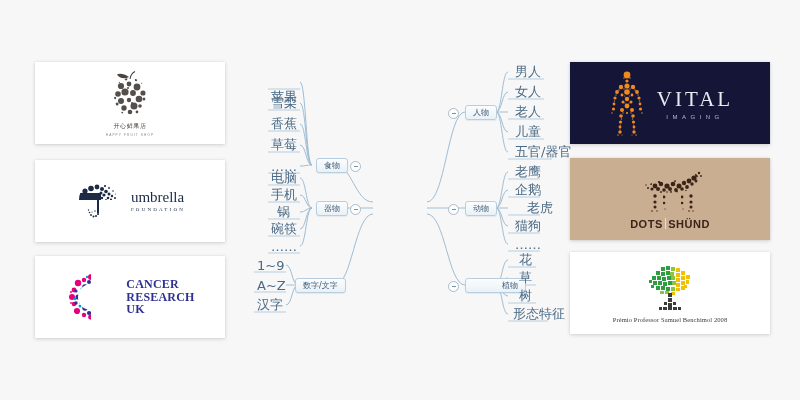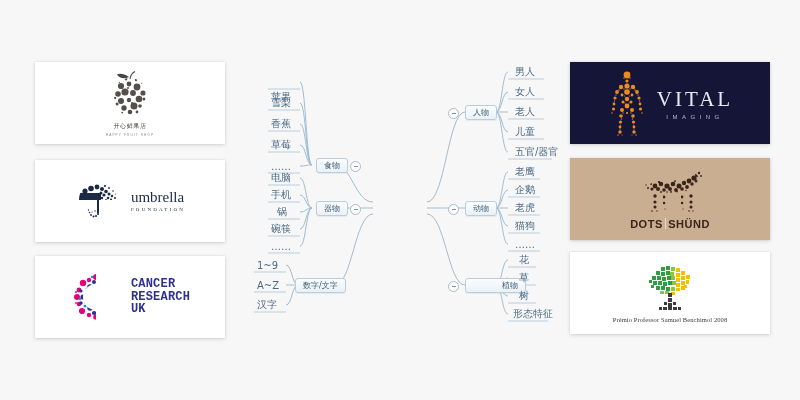--- a/index.html
+++ b/index.html
@@ -32,21 +32,21 @@
   
   #card-umbrella{left:35px;top:160px;width:190px;height:82px;}
   .umb-row{display:flex;align-items:center;gap:10px;}
   .umb-txt{display:flex;flex-direction:column;line-height:1;}
   .umb-main{font-family:"Liberation Serif","DejaVu Serif",serif;font-size:15px;color:#1b2a46;}
   .umb-sub{font-family:"Liberation Serif","DejaVu Serif",serif;font-size:5px;color:#1b2a46;letter-spacing:2.2px;margin-top:2px;}
 
   
   #card-cruk{left:35px;top:256px;width:190px;height:82px;}
   .cruk-row{display:flex;align-items:center;gap:9px;}
-  .cruk-txt{font-family:Liberation Mono, monospace;font-size:12px;font-weight:700;
+  .cruk-txt{font-family:Liberation Serif, serif;font-size:12px;font-weight:700;
     color:#2e3192;line-height:1.08;letter-spacing:.2px;}
 
   
   #card-vital{left:570px;top:62px;width:200px;height:82px;background:#151538;}
   .vital-row{display:flex;align-items:center;gap:10px;}
   .vital-txt{display:flex;flex-direction:column;align-items:center;}
   .vital-main{font-family:"Liberation Serif","DejaVu Serif",serif;font-size:21px;color:#e9e9f2;letter-spacing:3px;}
   .vital-sub{font-size:6px;color:#b9b9cc;letter-spacing:4.5px;margin-top:2px;}
 
   
@@ -67,21 +67,21 @@
 
   .node{
     position:absolute;
     box-sizing:border-box;
     display:flex;align-items:center;justify-content:center;
     font-family:"DejaVu Sans",sans-serif;
     white-space:nowrap;
   }
   
   .leaf{
-    font-size:10px;color:#4a6a86;
+    font-size:13px;color:#4a6a86;
     padding:0 3px 1px 3px;
     height:13px;
   }
   
   .box{
     font-size:8px;color:#3d5a75;
     border:1px solid #b9cddd;
     border-radius:3px;
     background:linear-gradient(180deg,#fbfdfe 0%,#e9f1f7 100%);
     height:15px;padding:0 7px;
@@ -610,21 +610,21 @@
     <div class="node leaf" style="left:272px;top:56px;">老人</div>
     <div class="node leaf" style="left:272px;top:76px;">儿童</div>
     <div class="node leaf" style="left:272px;top:96px;">五官/器官</div>
 
     <div class="node box" style="left:225px;top:151px;">动物</div>
     <div class="toggle" style="left:208px;top:154px;">
         <i></i>
       </div>
     <div class="node leaf" style="left:272px;top:116px;">老鹰</div>
     <div class="node leaf" style="left:272px;top:134px;">企鹅</div>
-    <div class="node leaf" style="left:272px;top:152px;">老虎</div>
+    <div class="node leaf" style="left:284px;top:152px;">老虎</div>
     <div class="node leaf" style="left:272px;top:170px;">猫狗</div>
     <div class="node leaf" style="left:272px;top:188px;">……</div>
 
     <div class="node box" style="left:225px;top:228px;padding-left:36px;">植物</div>
     <div class="toggle" style="left:208px;top:231px;">
         <i></i>
       </div>
     <div class="node leaf" style="left:276px;top:204px;">花</div>
     <div class="node leaf" style="left:276px;top:222px;">草</div>
     <div class="node leaf" style="left:276px;top:240px;">树</div>

